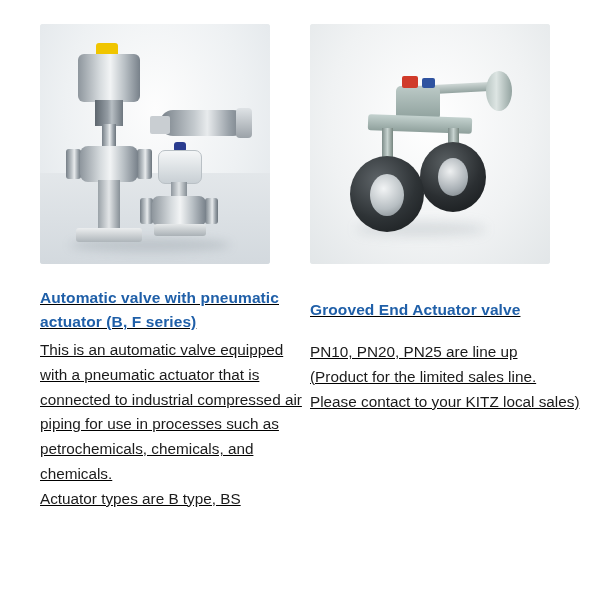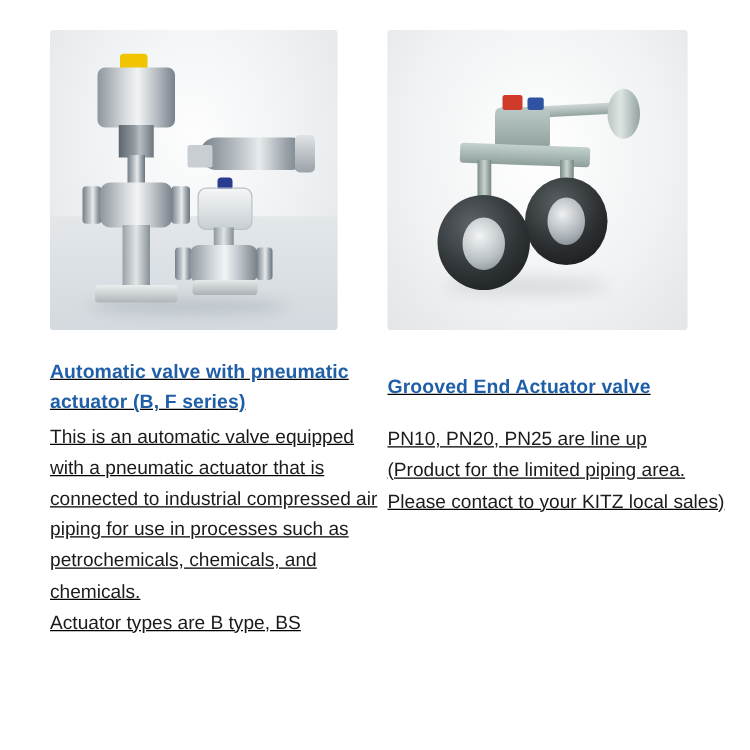--- a/index.html
+++ b/index.html
@@ -283,17 +283,17 @@
           <div class="bf-stem-a"></div>
           <div class="bf-stem-b"></div>
           <div class="bf-disc-r"></div>
           <div class="bf-disc-r-in"></div>
           <div class="bf-disc-l"></div>
           <div class="bf-disc-l-in"></div>
         </div>
       </div>
       <div class="card-title">Grooved End Actuator valve</div>
       <div class="card-body">PN10, PN20, PN25 are line up
-(Product for the limited piping area.  Please contact to your KITZ local sales)</div>
+(Product for the limited sales line.  Please contact to your KITZ local sales)</div>
     </div>
 
   </div>
 </div>
 
 </body></html>

